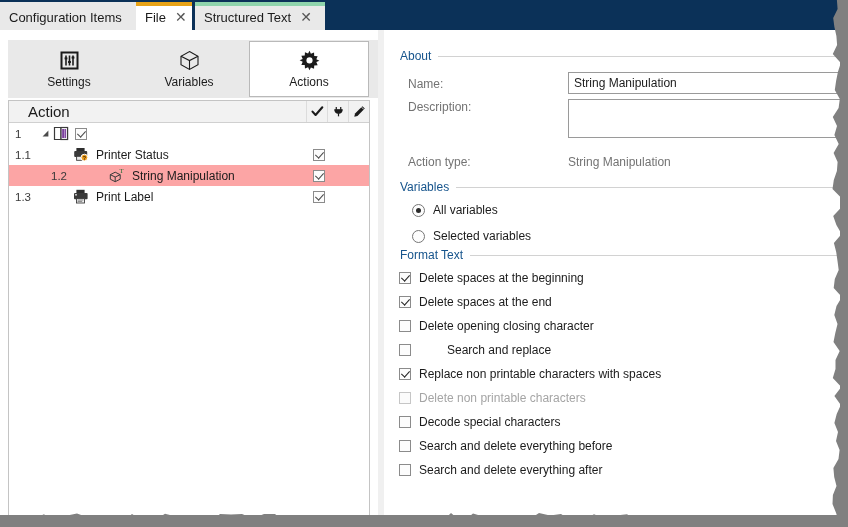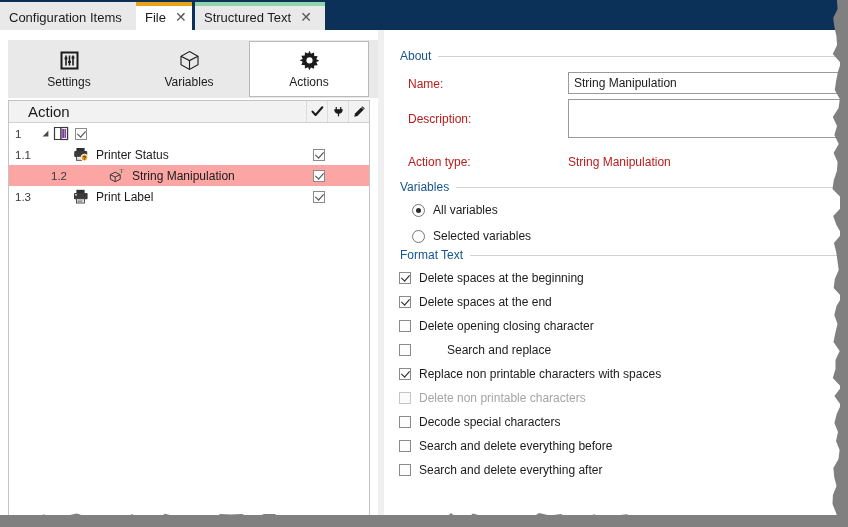--- a/index.html
+++ b/index.html
@@ -256,21 +256,21 @@
   }
   .grp .grp-line {
     flex: 1;
     height: 1px;
     background: #d2d2d2;
   }
 
   .flabel {
     position: absolute;
     font-size: 12px;
-    color: #b91c1c;
+    color: #737373;
   }
   .ftext {
     position: absolute;
     box-sizing: border-box;
     border: 1px solid #9a9a9a;
     background: #ffffff;
     font-family: "Liberation Sans", sans-serif;
     font-size: 12px;
     color: #1b1b1b;
     padding: 2px 5px;
@@ -497,21 +497,21 @@
   <div id="rightpane">
 
     <div class="grp" style="top:19px">
       <span class="grp-title">About</span>
       <span class="grp-line"></span>
     </div>
 
     <span class="flabel" style="left:24px; top:47px">Name:</span>
     <input class="ftext" style="left: 184px; top: 42px; width: 300px; height: 22px;" value="String Manipulation">
 
-    <span class="flabel" style="left:24px; top:82px">Description:</span>
+    <span class="flabel" style="left:24px; top:70px">Description:</span>
     <textarea class="ftext" style="left: 184px; top: 69px; width: 300px; height: 39px;" placeholder=""></textarea>
 
     <span class="flabel" style="left:24px; top:125px">Action type:</span>
     <span class="flabel" style="left:184px; top:125px">String Manipulation</span>
 
     <div class="grp" style="top:150px">
       <span class="grp-title">Variables</span>
       <span class="grp-line"></span>
     </div>
 

